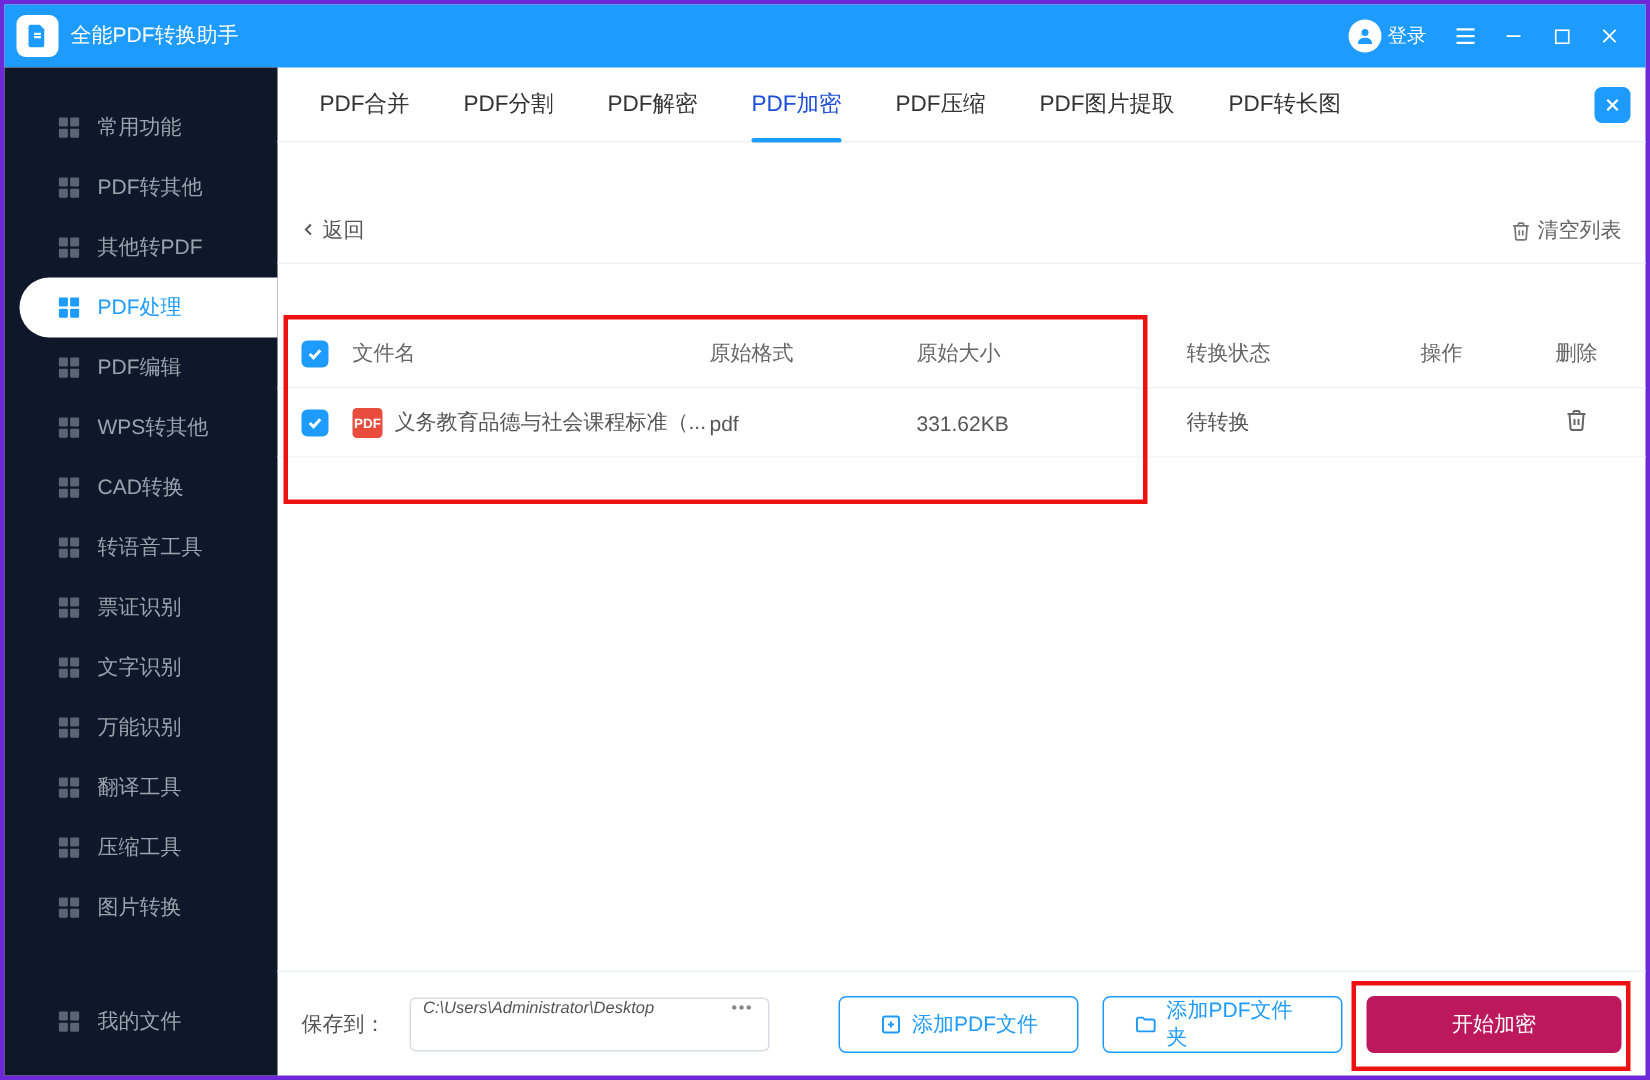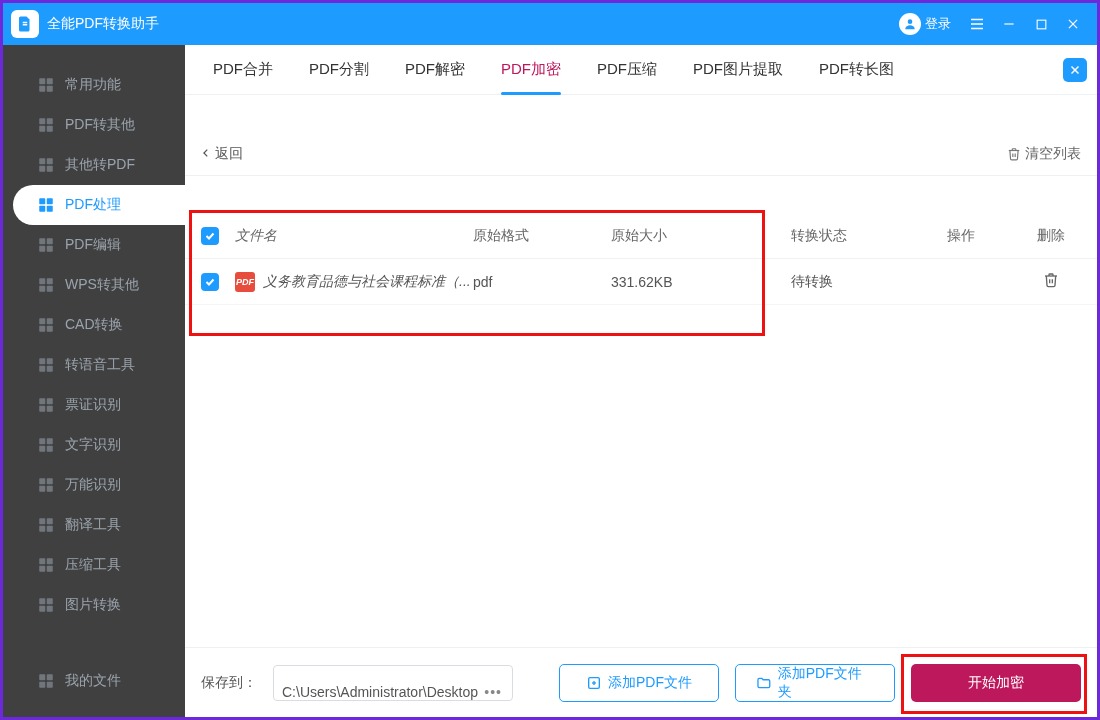--- a/index.html
+++ b/index.html
@@ -8,58 +8,58 @@
 .titlebar { height: 42px; background: #1e9bff; display: flex; align-items: center; color: #fff; padding: 0 8px; }
 .logo { width: 28px; height: 28px; background: #fff; border-radius: 6px; margin-right: 8px; display: flex; align-items: center; justify-content: center; }
 .logo svg { width: 18px; height: 18px; }
 .titlebar .title { font-size: 14px; flex: 0 0 auto; }
 .titlebar .spacer { flex: 1; }
 .titlebar .tbtn { width: 32px; height: 32px; display: flex; align-items: center; justify-content: center; cursor: pointer; }
 .avatar { width: 22px; height: 22px; border-radius: 50%; background: #fff; margin-right: 4px; display: flex; align-items: center; justify-content: center; }
 .avatar svg { width: 14px; height: 14px; }
 .login { font-size: 13px; margin-right: 10px; cursor: pointer; display:flex; align-items:center;}
 .body { flex: 1; display: flex; min-height: 0; }
-.sidebar { width: 182px; background: #404040; padding-top: 20px; display:flex; flex-direction:column;}
+.sidebar { width: 182px; background: #0f172a; padding-top: 20px; display:flex; flex-direction:column;}
 .side-item { height: 40px; display: flex; align-items: center; padding-left: 34px; color: #9aa3ad; font-size: 14px; cursor: pointer; position: relative; }
 .side-item.active { background: #fff; color: #1e9bff; border-radius: 20px 0 0 20px; margin-left: 10px; padding-left: 24px;}
 .side-item .sicon { width: 18px; height: 18px; margin-right: 10px; opacity: .55; }
 .side-item.active .sicon { opacity: 1; }
 .side-item.bottom { margin-top:auto; margin-bottom:16px;}
 .main { flex: 1; display: flex; flex-direction: column; min-width: 0; gap: 37px; }
 .tabs { height: 50px; display: flex; align-items: center; padding: 0 10px; border-bottom: 1px solid #eef1f4; }
 .tab { padding: 0 18px; height: 50px; display: flex; align-items: center; font-size: 15px; color: #333; cursor: pointer; position: relative; }
-.tab.active { color: #be185d; }
+.tab.active { color: #1d4ed8; }
 .tab.active::after { content: ""; position: absolute; left: 18px; right: 18px; bottom: 0; height: 3px; background: #1e9bff; border-radius: 2px; }
 .tabs .close-sq { margin-left: auto; width: 24px; height: 24px; border-radius: 5px; background: #1e9bff; color: #fff; display:flex; align-items:center; justify-content:center; cursor:pointer; font-size: 14px;}
 .toolbar { height: 44px; display: flex; align-items: center; padding: 0 16px; color: #555; font-size: 14px; border-bottom: 1px solid #eef1f4; }
 .back { cursor: pointer; display:flex; align-items:center;}
 .back .chevron { margin-right: 4px; }
 .toolbar .spacer { flex: 1; }
 .clear { cursor: pointer; display:flex; align-items:center; color:#666;}
 .clear svg { margin-right: 4px; }
 .table { flex: 1; position: relative; }
 .thead, .trow { display: flex; align-items: center; height: 46px; padding: 0 16px; font-size: 14px; color: #555; }
 .thead { border-bottom: 1px solid #eef1f4; color:#666; }
 .trow { border-bottom: 1px solid #f3f5f7; }
 .col-check { width: 34px; display:flex; align-items:center;}
-.col-name { flex: 1; display:flex; align-items:center; min-width:0;font-style:italic;}
+.col-name { flex: 1; display:flex; align-items:center; min-width:0;}
 .col-format { width: 110px; }
 .col-size { width: 180px; margin-left: 28px; }
 .col-status { width: 110px; }
 .col-op { width: 120px; text-align: center; }
 .col-del { width: 60px; display:flex; justify-content:center;}
 .checkbox { width: 18px; height: 18px; border-radius: 4px; background: #1e9bff; display:flex; align-items:center; justify-content:center; cursor:pointer;}
 .checkbox svg { width: 12px; height: 12px; }
 .pdf-icon { width: 20px; height: 20px; background: #e74c3c; border-radius: 3px; color:#fff; font-size:9px; font-weight:bold; display:flex; align-items:center; justify-content:center; margin-right: 8px; flex:0 0 auto;}
 .fname { white-space: nowrap; overflow: hidden; text-overflow: ellipsis; max-width: 210px;}
 .highlight-box { position: absolute; border: 3px solid #e11; pointer-events: none; }
 .hb1 { left: 4px; top: -3px; width: 576px; height: 126px; }
 .bottombar { height: 70px; border-top: 1px solid #eef1f4; display: flex; align-items: center; padding: 0 16px; gap: 16px; position: relative; }
 .savelabel { font-size: 14px; color: #555; }
-.savepath { flex: 0 0 240px; height: 36px; border: 1px solid #d9dde2; border-radius: 4px; display:flex; align-items:flex-end; padding: 0 8px; color:#555; font-size:14px; cursor:pointer;}
+.savepath { flex: 0 0 240px; height: 36px; border: 1px solid #d9dde2; border-radius: 4px; display:flex; align-items:flex-start; padding: 0 8px; color:#555; font-size:11px; cursor:pointer;font-style:italic;}
 .savepath .dots { margin-left:auto; color:#888; letter-spacing:1px; padding: 0 2px;}
 .btn { height: 38px; border-radius: 5px; display:flex; align-items:center; justify-content:center; font-size:14px; cursor:pointer; padding: 0 20px; }
 .btn-outline { border: 1px solid #1e9bff; color: #1e9bff; background:#fff; flex: 0 0 160px;}
 .btn-outline svg { margin-right: 6px; }
 .btn-primary { background: #be185d; color: #fff; flex: 0 0 170px;}
 .hb2 { border: 3px solid #e11; position:absolute; right: 10px; top: 6px; width: 186px; height: 60px; pointer-events:none;}
 .trash { cursor:pointer; }
 </style>
 </head>
 <body>

